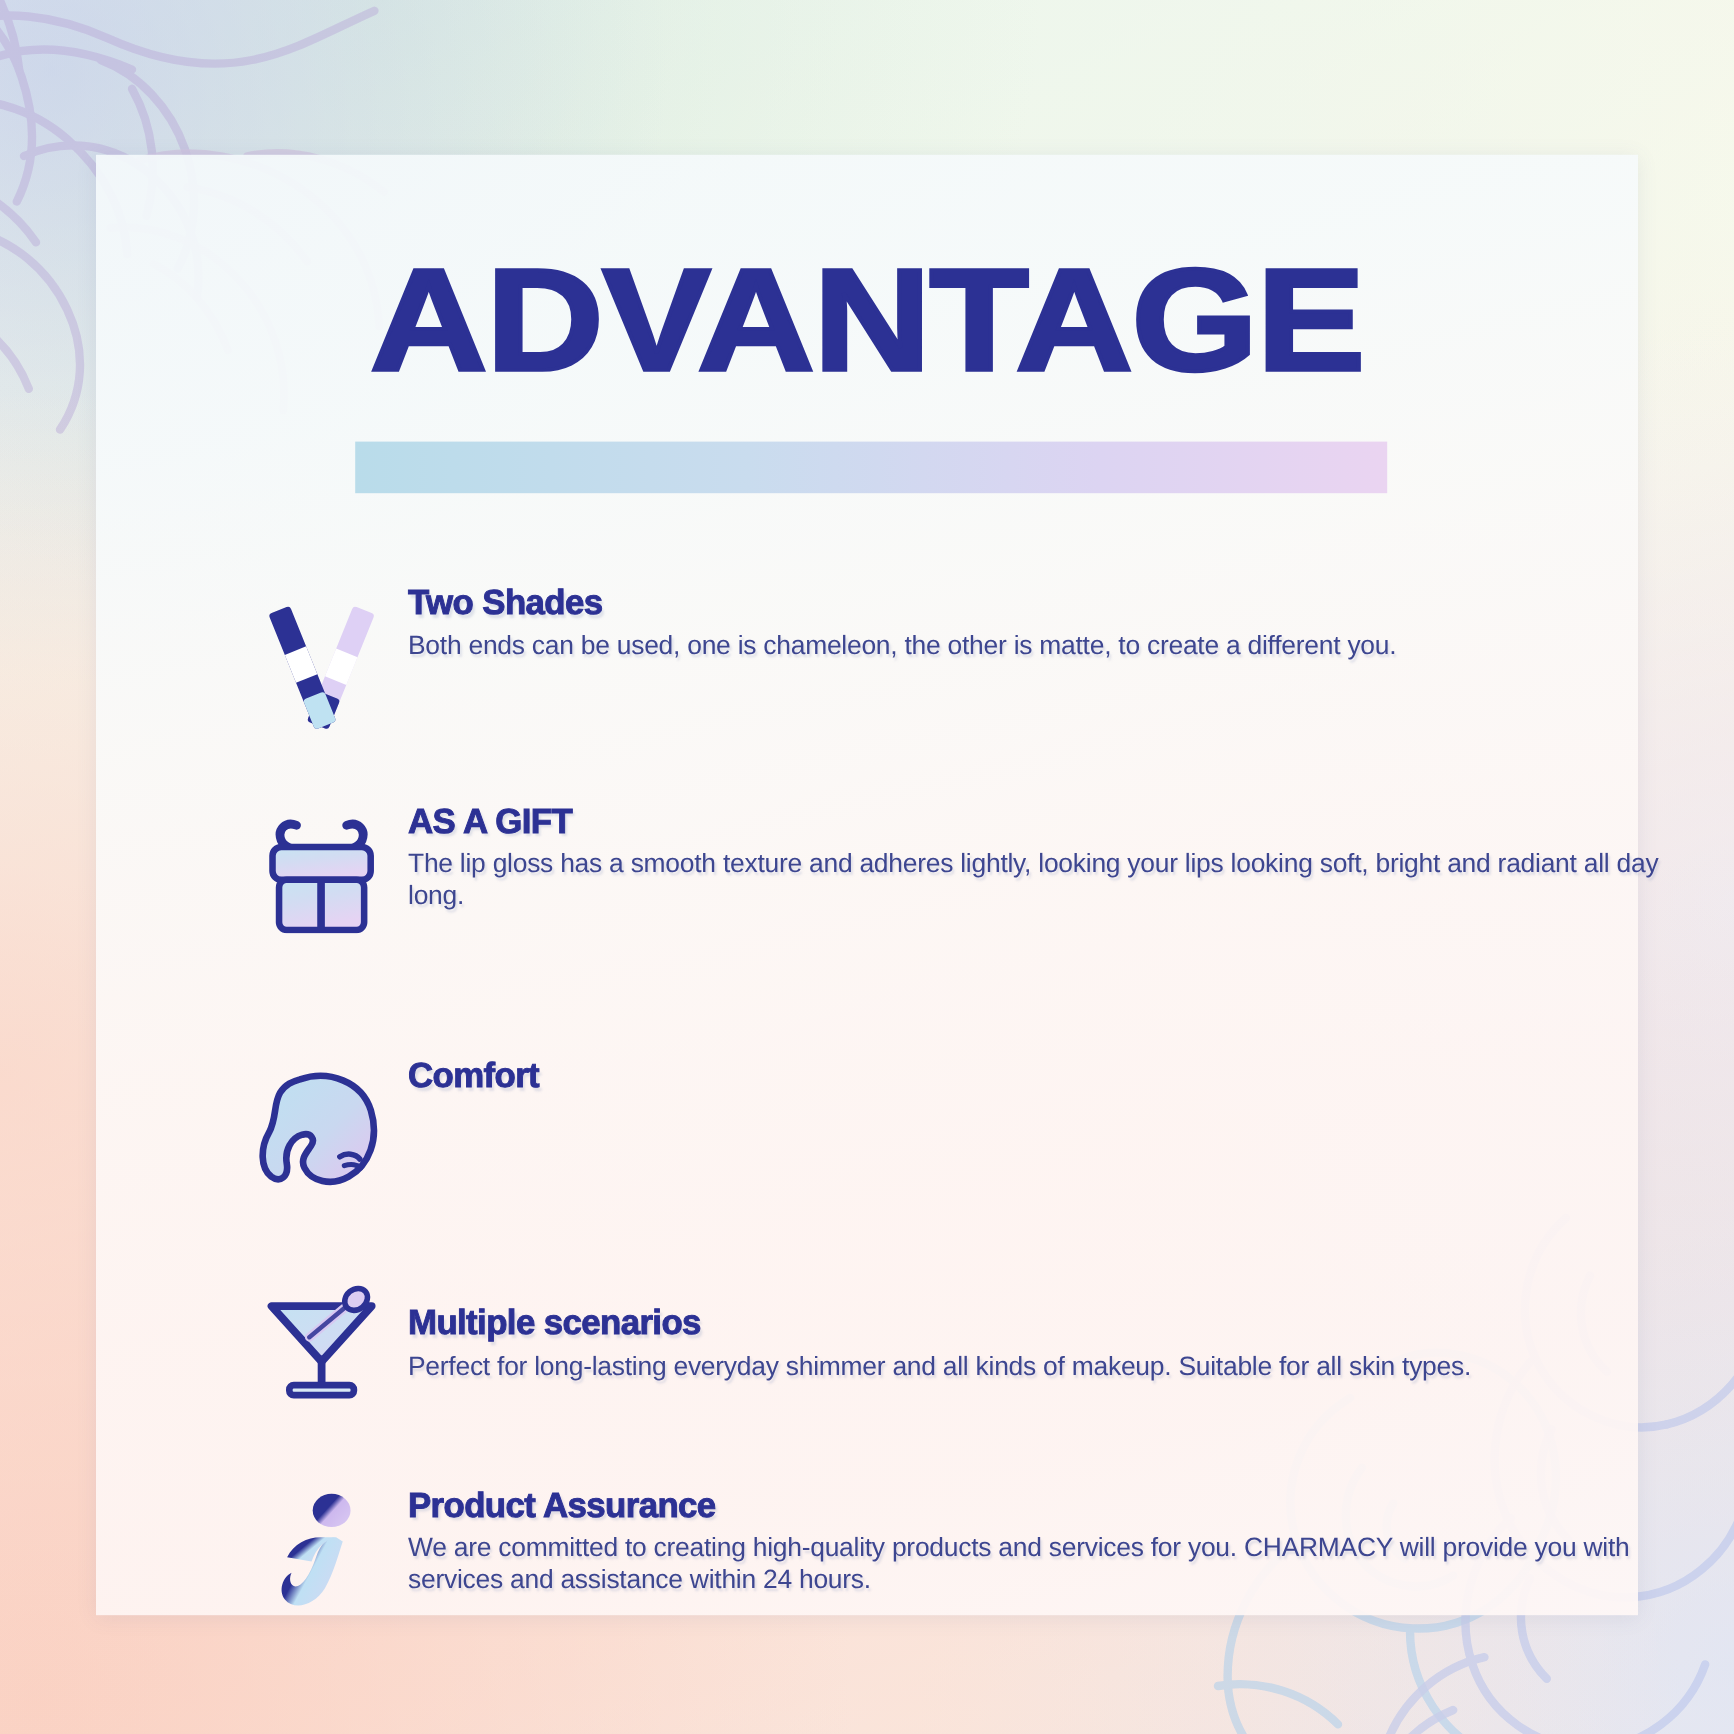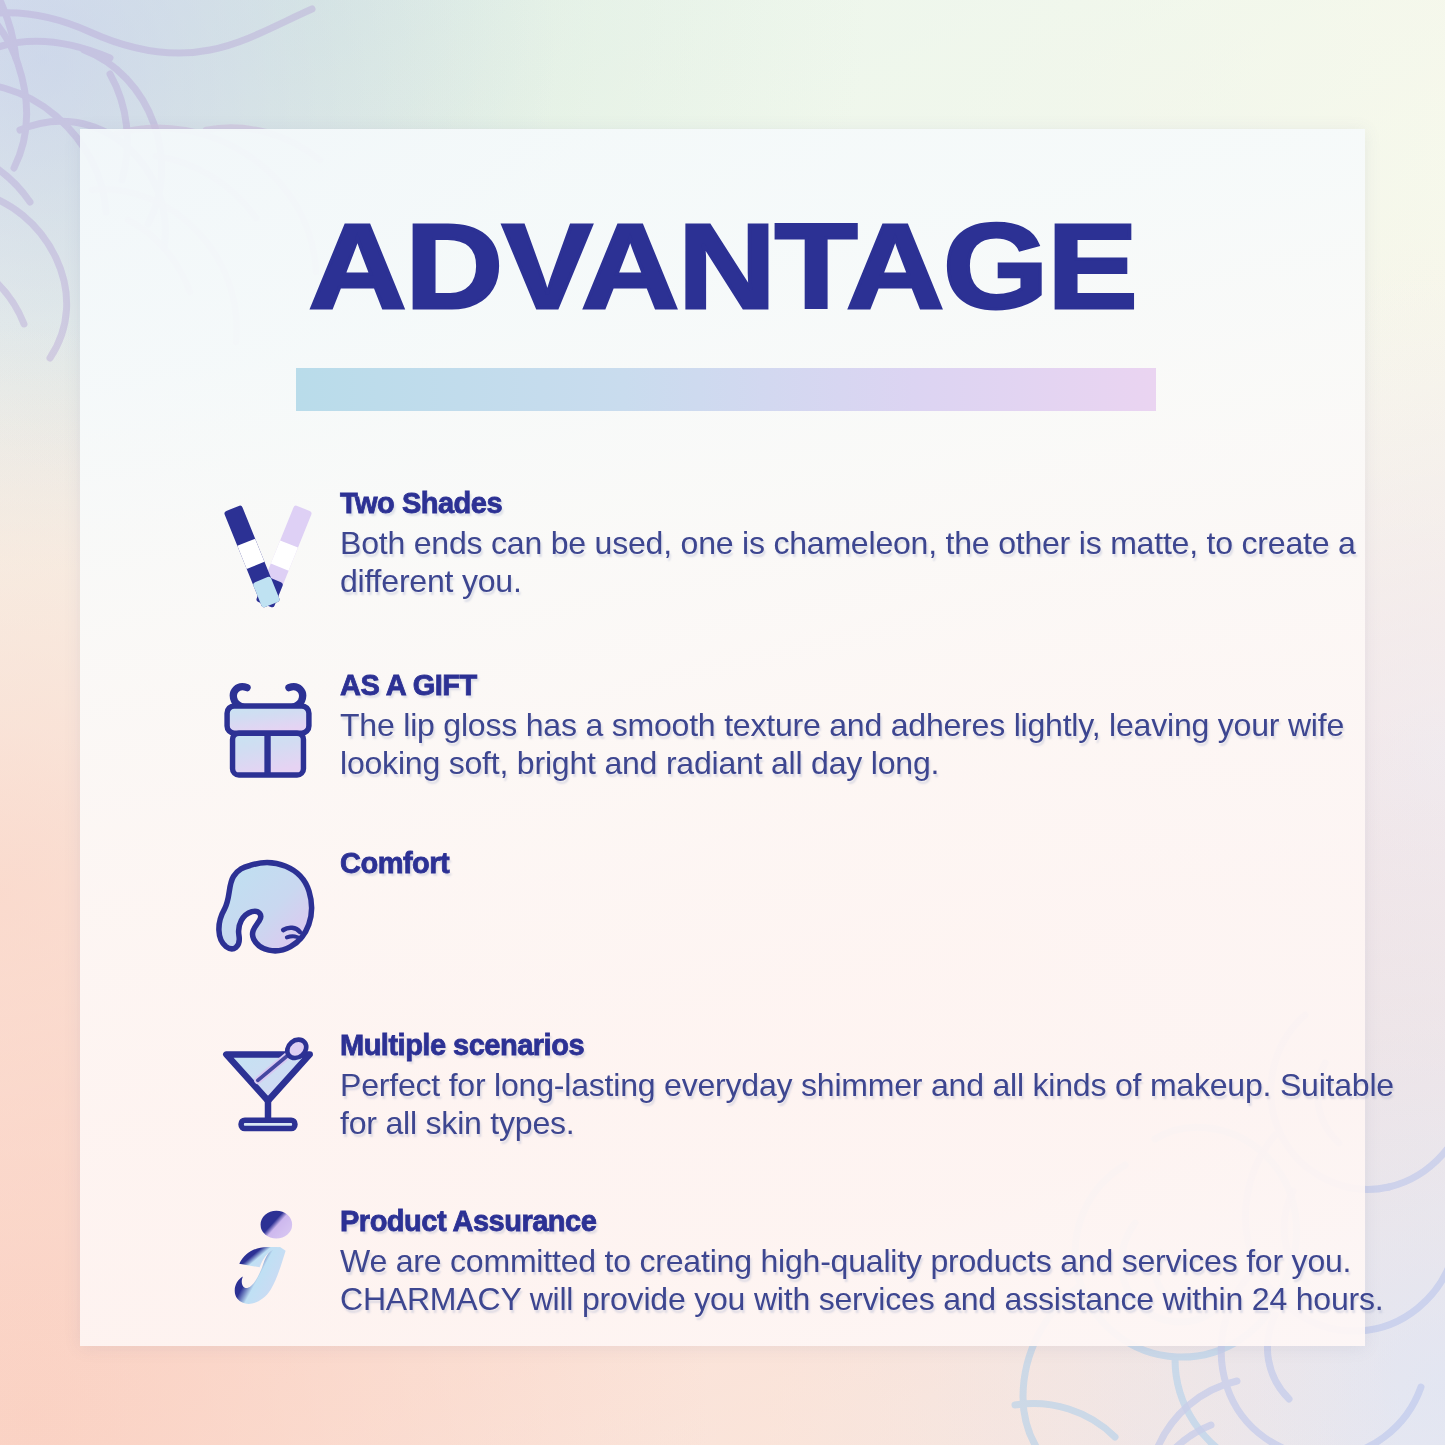--- a/index.html
+++ b/index.html
@@ -152,32 +152,32 @@
     line-height: 1.05;
     color: #2c3194;
     letter-spacing: -0.5px;
     margin: 0 0 7px 0;
     text-shadow: 2px 3px 2px rgba(160,170,200,0.30);
     -webkit-text-stroke: 0.8px #2c3194;
   }
   .feature-desc {
     font-family: "Liberation Sans", sans-serif;
     font-weight: 400;
-    font-size: 32px;
+    font-size: 22px;
     line-height: 1.18;
     color: #3d4690;
     letter-spacing: -0.2px;
     margin: 0;
     max-width: 1100px;
     text-shadow: 1.5px 2.5px 2px rgba(168,176,204,0.38);
   }
 
   
   .feature.f0 { margin-bottom: 62px; }
-  .feature.f1 { margin-bottom: 58px; }
+  .feature.f1 { margin-bottom: 92px; }
   .feature.f2 { margin-bottom: 60px; }
   .feature.f3 { margin-bottom: 58px; align-items: center; }
   .feature.f4 { margin-bottom: 0; justify-content: space-between; }
 
   .feature.f1 .feature-icon { padding-top: 16px; }
   .feature.f2 .feature-icon { padding-top: 14px; }
   .feature.f3 .feature-icon { padding-top: 10px; }
   .feature.f4 .feature-icon { padding-top: 6px; }
 
   svg { display: block; }
@@ -285,21 +285,21 @@
             </defs>
             <path d="M32 6 C22 2 14 10 18 20 C21 27 33 30 44 30" fill="none" stroke="#2c3194" stroke-width="8" stroke-linecap="round"></path>
             <path d="M78 6 C88 2 96 10 92 20 C89 27 77 30 66 30" fill="none" stroke="#2c3194" stroke-width="8" stroke-linecap="round"></path>
             <rect x="10" y="26" width="90" height="30" rx="8" fill="url(#giftGrad)" stroke="#2c3194" stroke-width="6"></rect>
             <rect x="16" y="56" width="78" height="46" rx="7" fill="url(#giftGrad)" stroke="#2c3194" stroke-width="6"></rect>
             <rect x="51" y="56" width="7" height="46" fill="#2c3194"></rect>
           </svg>
         </div>
         <div class="feature-body">
           <h3 class="feature-title">AS A GIFT</h3>
-          <p class="feature-desc">The lip gloss has a smooth texture and adheres lightly, leaving your wife looking soft, bright and radiant all day long.</p>
+          <p class="feature-desc">The lip gloss has a smooth texture and adheres lightly, looking your lips looking soft, bright and radiant all day long.</p>
         </div>
       </div>
 
       <div class="feature f2">
         <div class="feature-icon">
           <svg viewBox="0 0 115 105" width="106" height="97">
             <defs>
               <linearGradient id="faceGrad" x1="0.05" y1="0.1" x2="0.95" y2="0.95">
                 <stop offset="0%" stop-color="#bfe0f1"></stop>
                 <stop offset="55%" stop-color="#c9d8f0"></stop>

